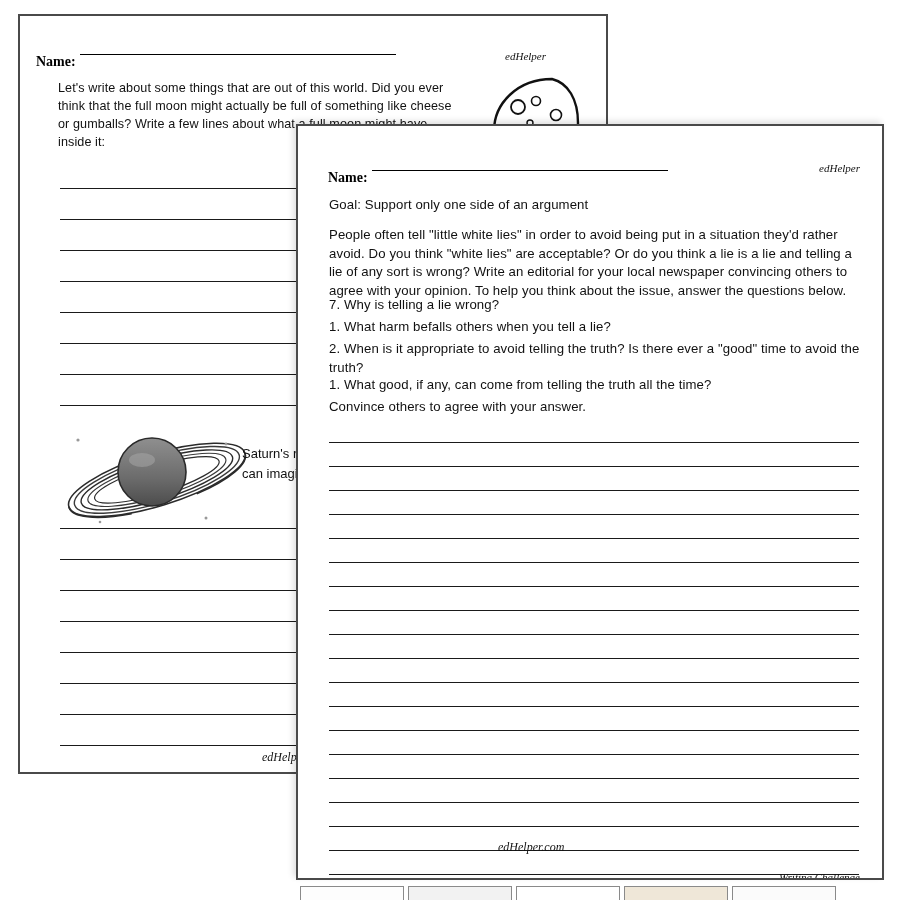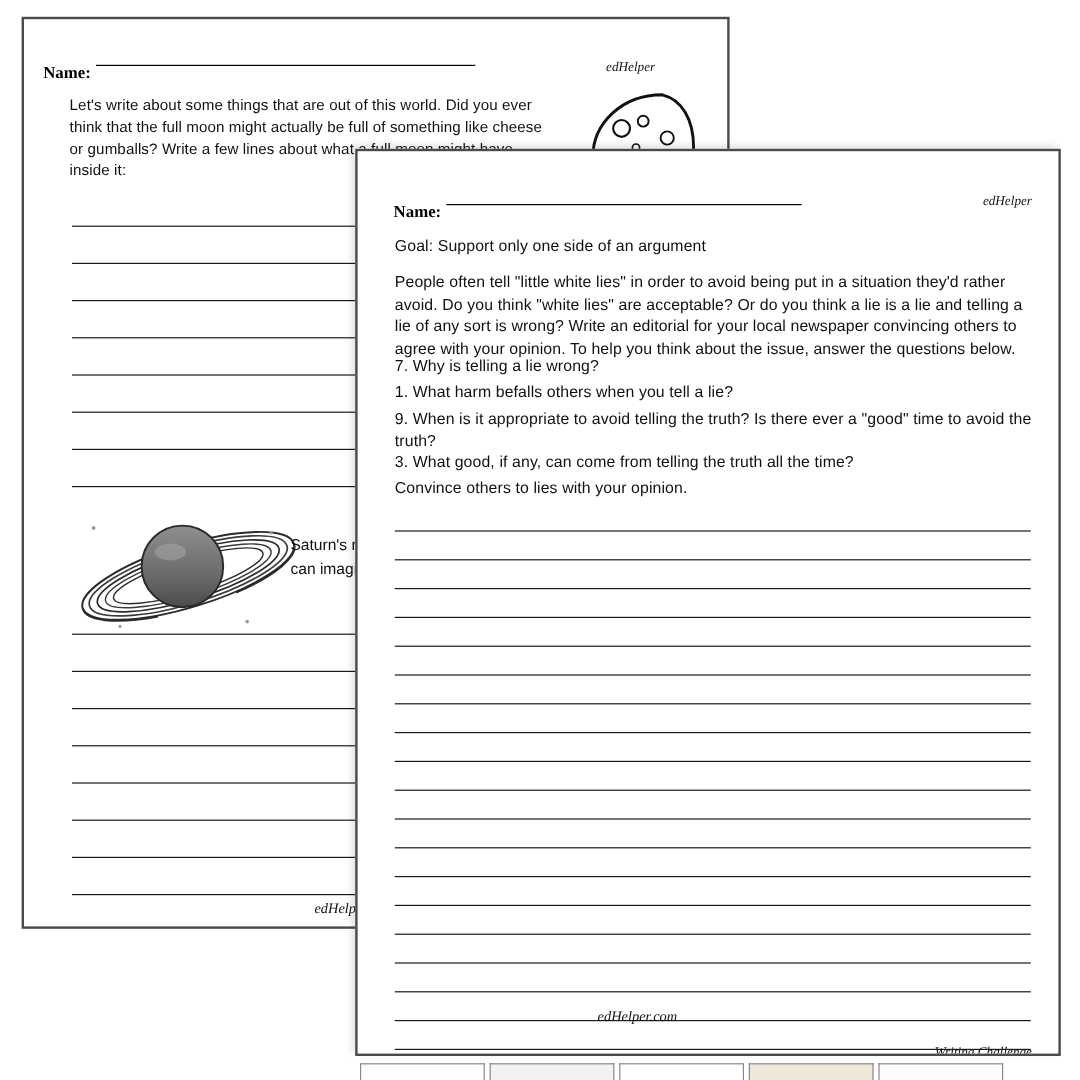--- a/index.html
+++ b/index.html
@@ -278,23 +278,23 @@
       <span class="name-label">Name:</span>
       <span class="name-rule" style="flex: 1;"></span>
     </div>
 
     <div class="body-text f-text" style="left: 31px; top: 70px; width: 520px;">Goal:  Support only one side of an argument</div>
 
     <div class="body-text f-text" style="left: 31px; top: 100px; width: 532px;">People often tell "little white lies" in order to avoid being put in a situation they'd rather avoid.  Do you think "white lies" are acceptable?  Or do you think a lie is a lie and telling a lie of any sort is wrong?  Write an editorial for your local newspaper convincing others to agree with your opinion.  To help you think about the issue, answer the questions below.</div>
 
     <div class="body-text f-text" style="left: 31px; top: 170px; width: 532px;">7. Why is telling a lie wrong?</div>
     <div class="body-text f-text" style="left: 31px; top: 192px; width: 532px;">1. What harm befalls others when you tell a lie?</div>
-    <div class="body-text f-text" style="left: 31px; top: 214px; width: 532px;">9. When is it appropriate to avoid telling the truth?  Is there ever a "good" time to avoid the truth?</div>
-    <div class="body-text f-text" style="left: 31px; top: 250px; width: 532px;">3. What good, if any, can come from telling the truth all the time?</div>
-    <div class="body-text f-text" style="left: 31px; top: 272px; width: 532px;">Convince others to lies with your opinion.</div>
+    <div class="body-text f-text" style="left: 31px; top: 214px; width: 532px;">2. When is it appropriate to avoid telling the truth?  Is there ever a "good" time to avoid the truth?</div>
+    <div class="body-text f-text" style="left: 31px; top: 250px; width: 532px;">1. What good, if any, can come from telling the truth all the time?</div>
+    <div class="body-text f-text" style="left: 31px; top: 272px; width: 532px;">Convince others to agree with your answer.</div>
 
     <div class="rules" style="left: 31px; top: 300px; width: 530px;">
       <div class="rule-line" style="margin-top: 16px;"></div>
       <div class="rule-line" style="margin-top: 23px;"></div>
       <div class="rule-line" style="margin-top: 23px;"></div>
       <div class="rule-line" style="margin-top: 23px;"></div>
       <div class="rule-line" style="margin-top: 23px;"></div>
       <div class="rule-line" style="margin-top: 23px;"></div>
       <div class="rule-line" style="margin-top: 23px;"></div>
       <div class="rule-line" style="margin-top: 23px;"></div>

